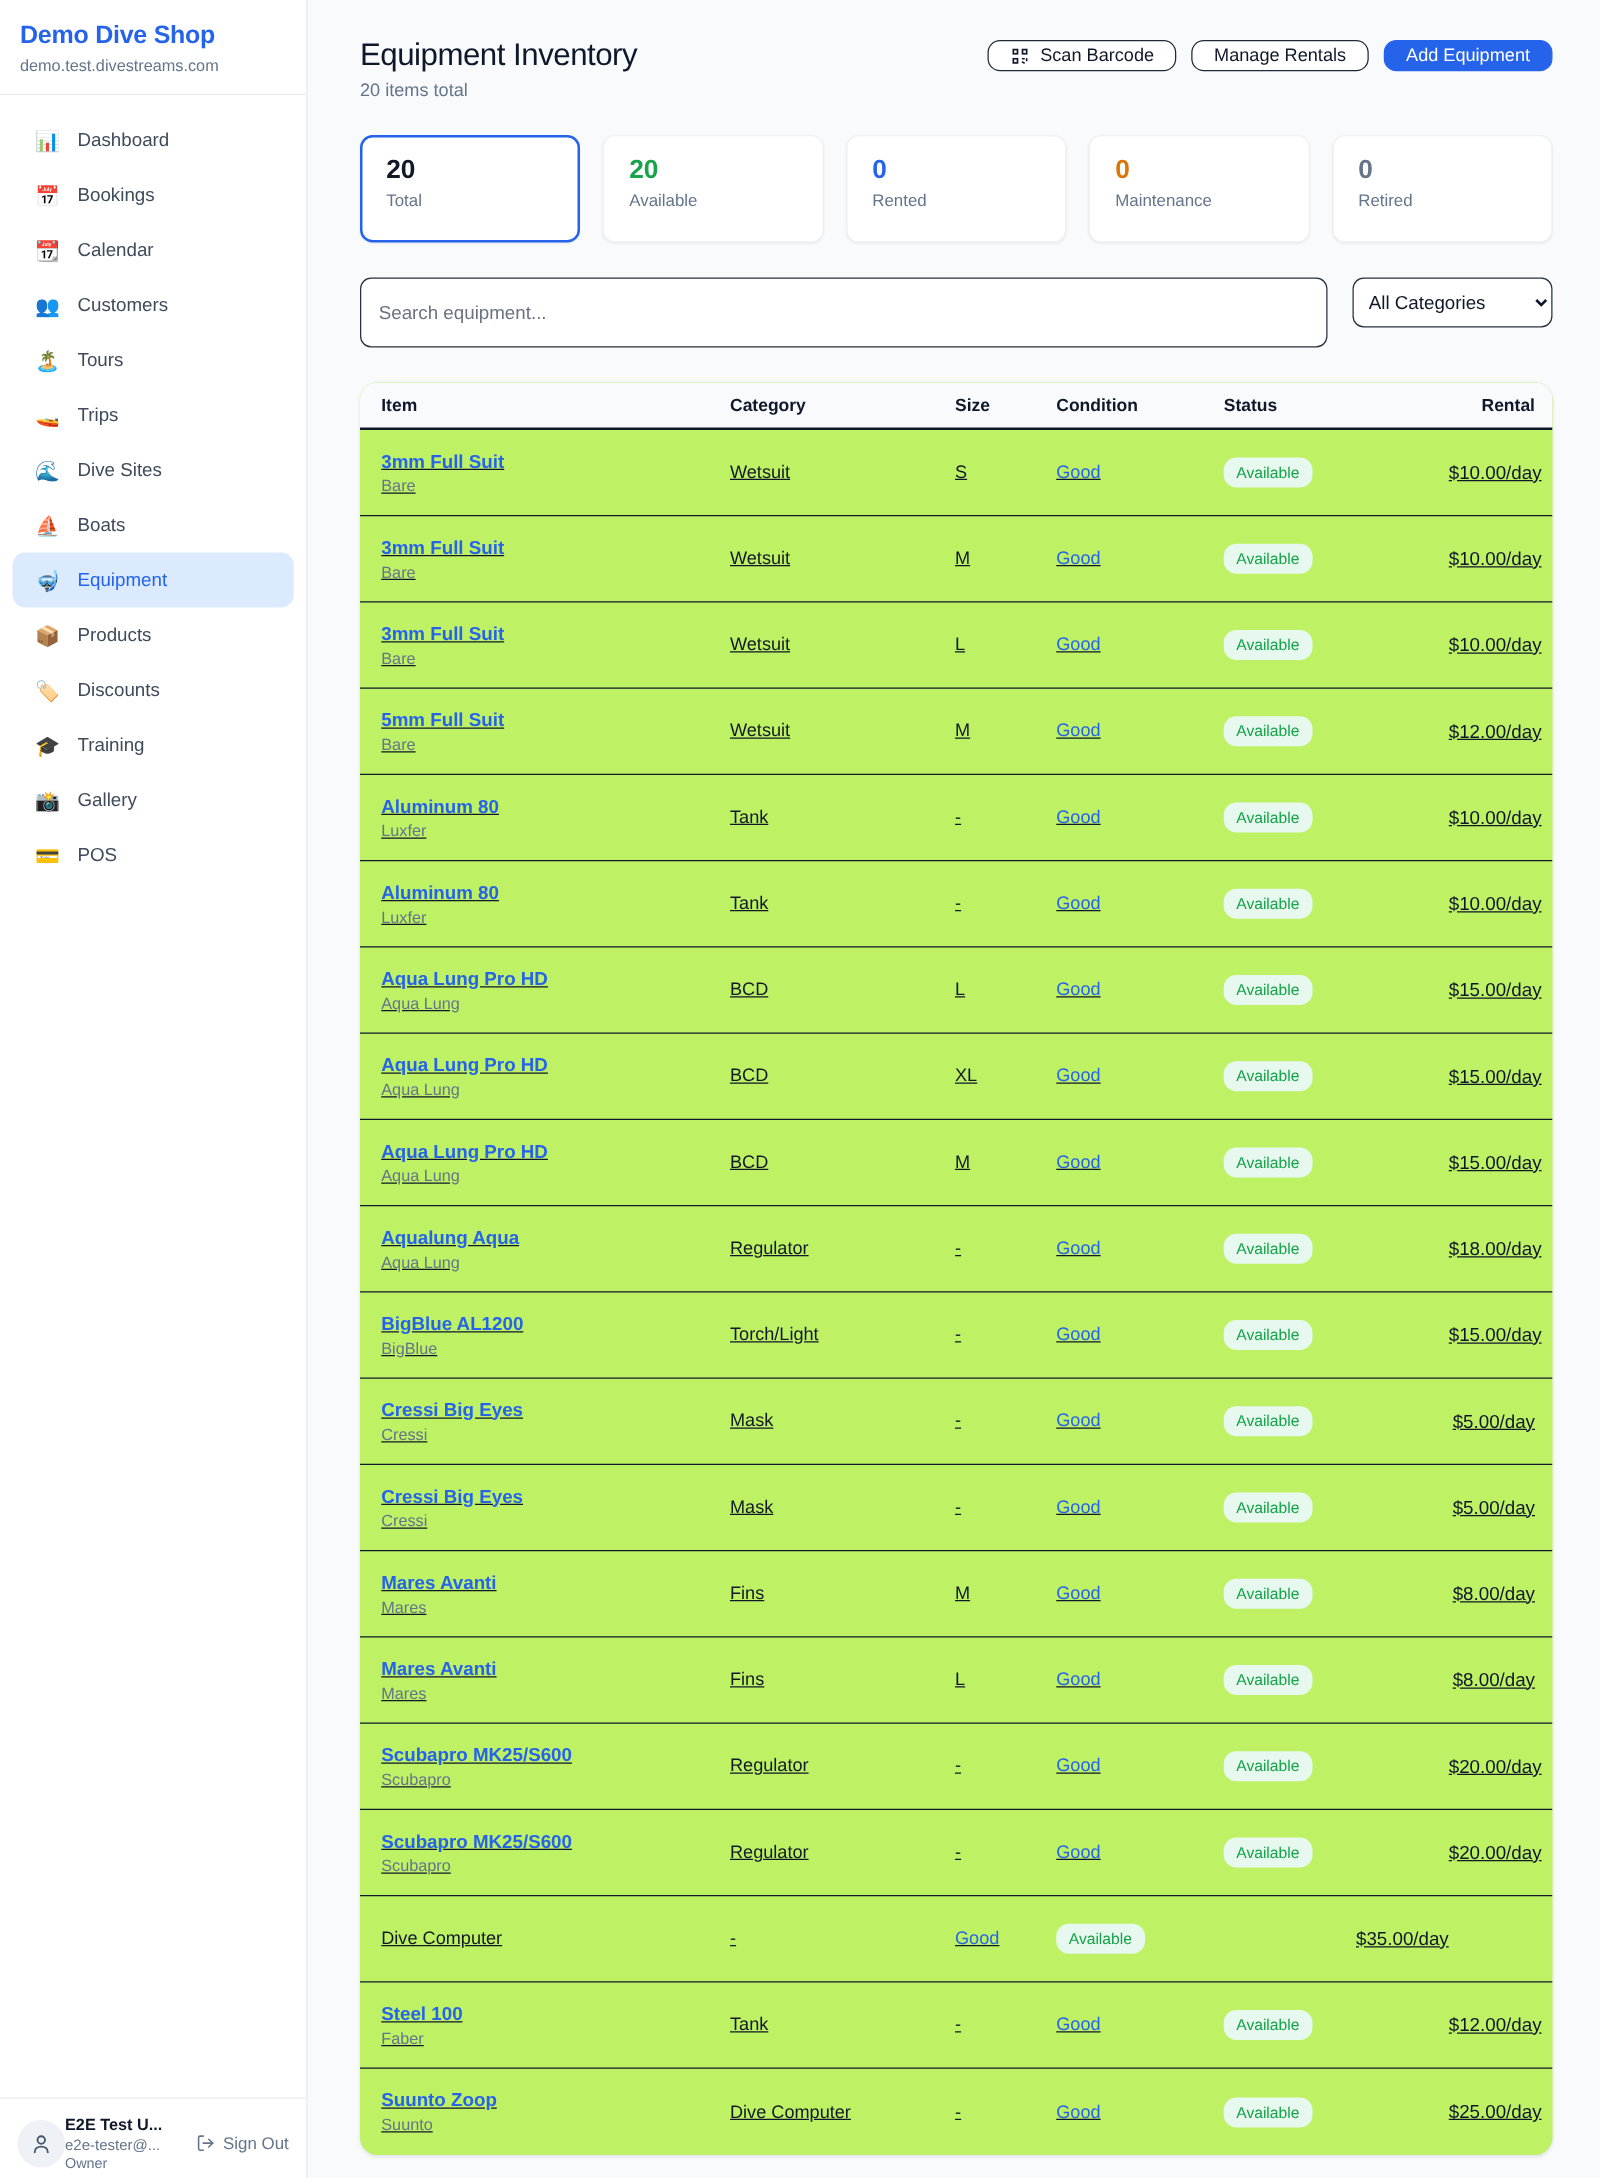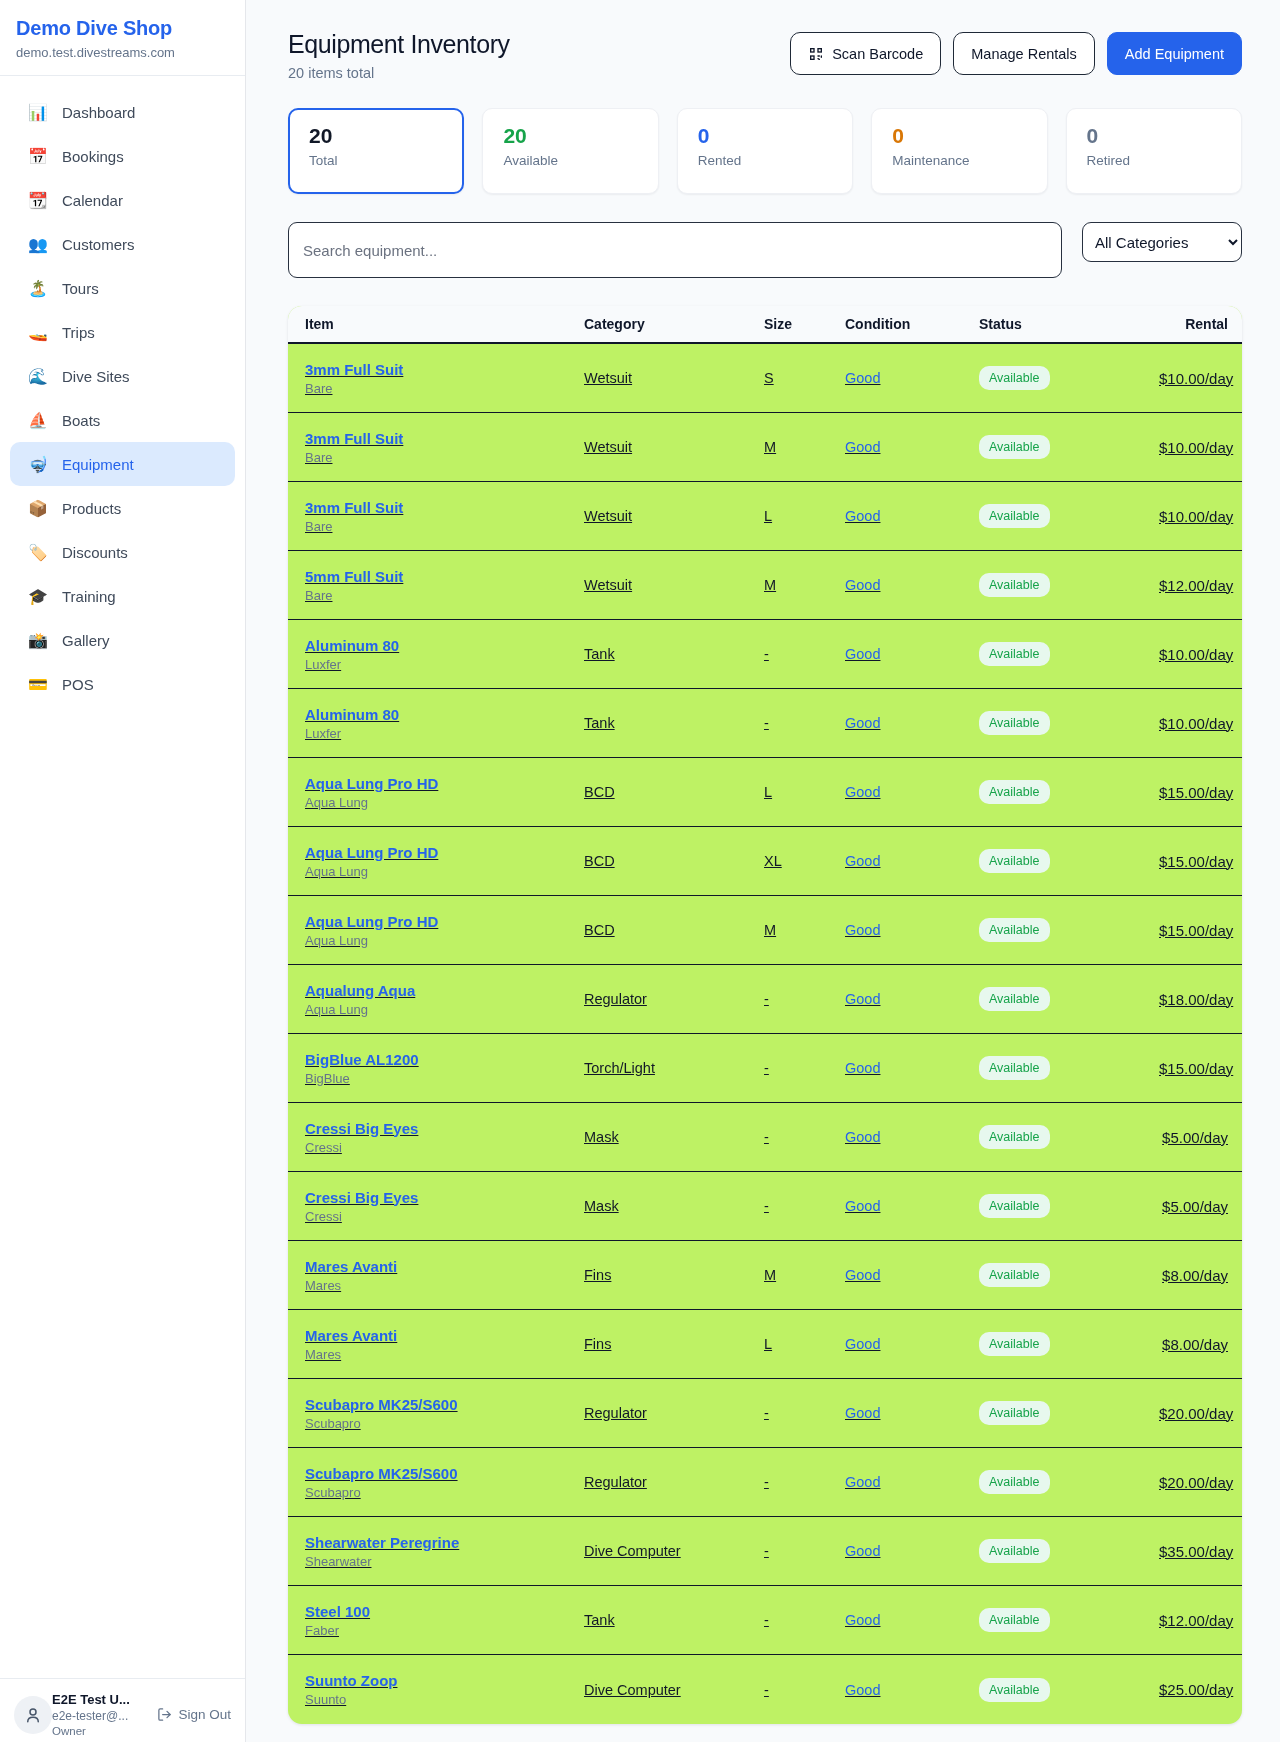--- a/index.html
+++ b/index.html
@@ -43,21 +43,21 @@
     display:flex; align-items:center; gap:6px; color:#64748b; font-size:13.5px;
     cursor:pointer; flex:0 0 auto; white-space:nowrap;
   }
   
   .main { margin-left:246px; padding:30px 38px 28px 42px; }
   .page-header { display:flex; align-items:flex-start; justify-content:space-between; }
   .page-title { font-size:25px; font-weight:400; color:#0f172a; letter-spacing:-0.4px;text-align:right; }
   .page-subtitle { font-size:14.5px; color:#64748b; margin-top:6px; }
   .header-actions { display:flex; gap:12px; padding-top:2px; }
   .btn {
-    height:43px; border-radius:10px; font-size:14.5px; font-weight:500;
+    height:25px; border-radius:10px; font-size:14.5px; font-weight:500;
     display:inline-flex; align-items:center; gap:8px; padding:0 17px;
     cursor:pointer; font-family:"Liberation Sans", sans-serif;
   }
   .btn-outline { background:#ffffff; border:1.5px solid #1f2937; color:#0f172a; }
   .btn-primary { background:#2563eb; border:1.5px solid #2563eb; color:#ffffff; }
   
   .stats { display:grid; grid-template-columns:repeat(5,1fr); gap:18px; margin-top:27px; }
   .stat-card {
     background:#ffffff; border:1px solid #eef0f4; border-radius:10px;
     padding:15px 20px 13px 20px; box-shadow:0 1px 2px rgba(15,23,42,.06);
@@ -519,24 +519,20 @@
           <div class="cell-plain">Regulator</div>
           <div class="cell-plain">-</div>
           <div class="cell-cond">Good</div>
           <div>
             <span class="badge">Available</span>
           </div>
           <div class="cell-rental">$20.00/day</div>
         </div>
 
         <div class="tgrid trow">
-          <div>
-            <div class="item-name">Shearwater Peregrine</div>
-            <div class="item-brand">Shearwater</div>
-          </div>
           <div class="cell-plain">Dive Computer</div>
           <div class="cell-plain">-</div>
           <div class="cell-cond">Good</div>
           <div>
             <span class="badge">Available</span>
           </div>
           <div class="cell-rental">$35.00/day</div>
         </div>
 
         <div class="tgrid trow">

